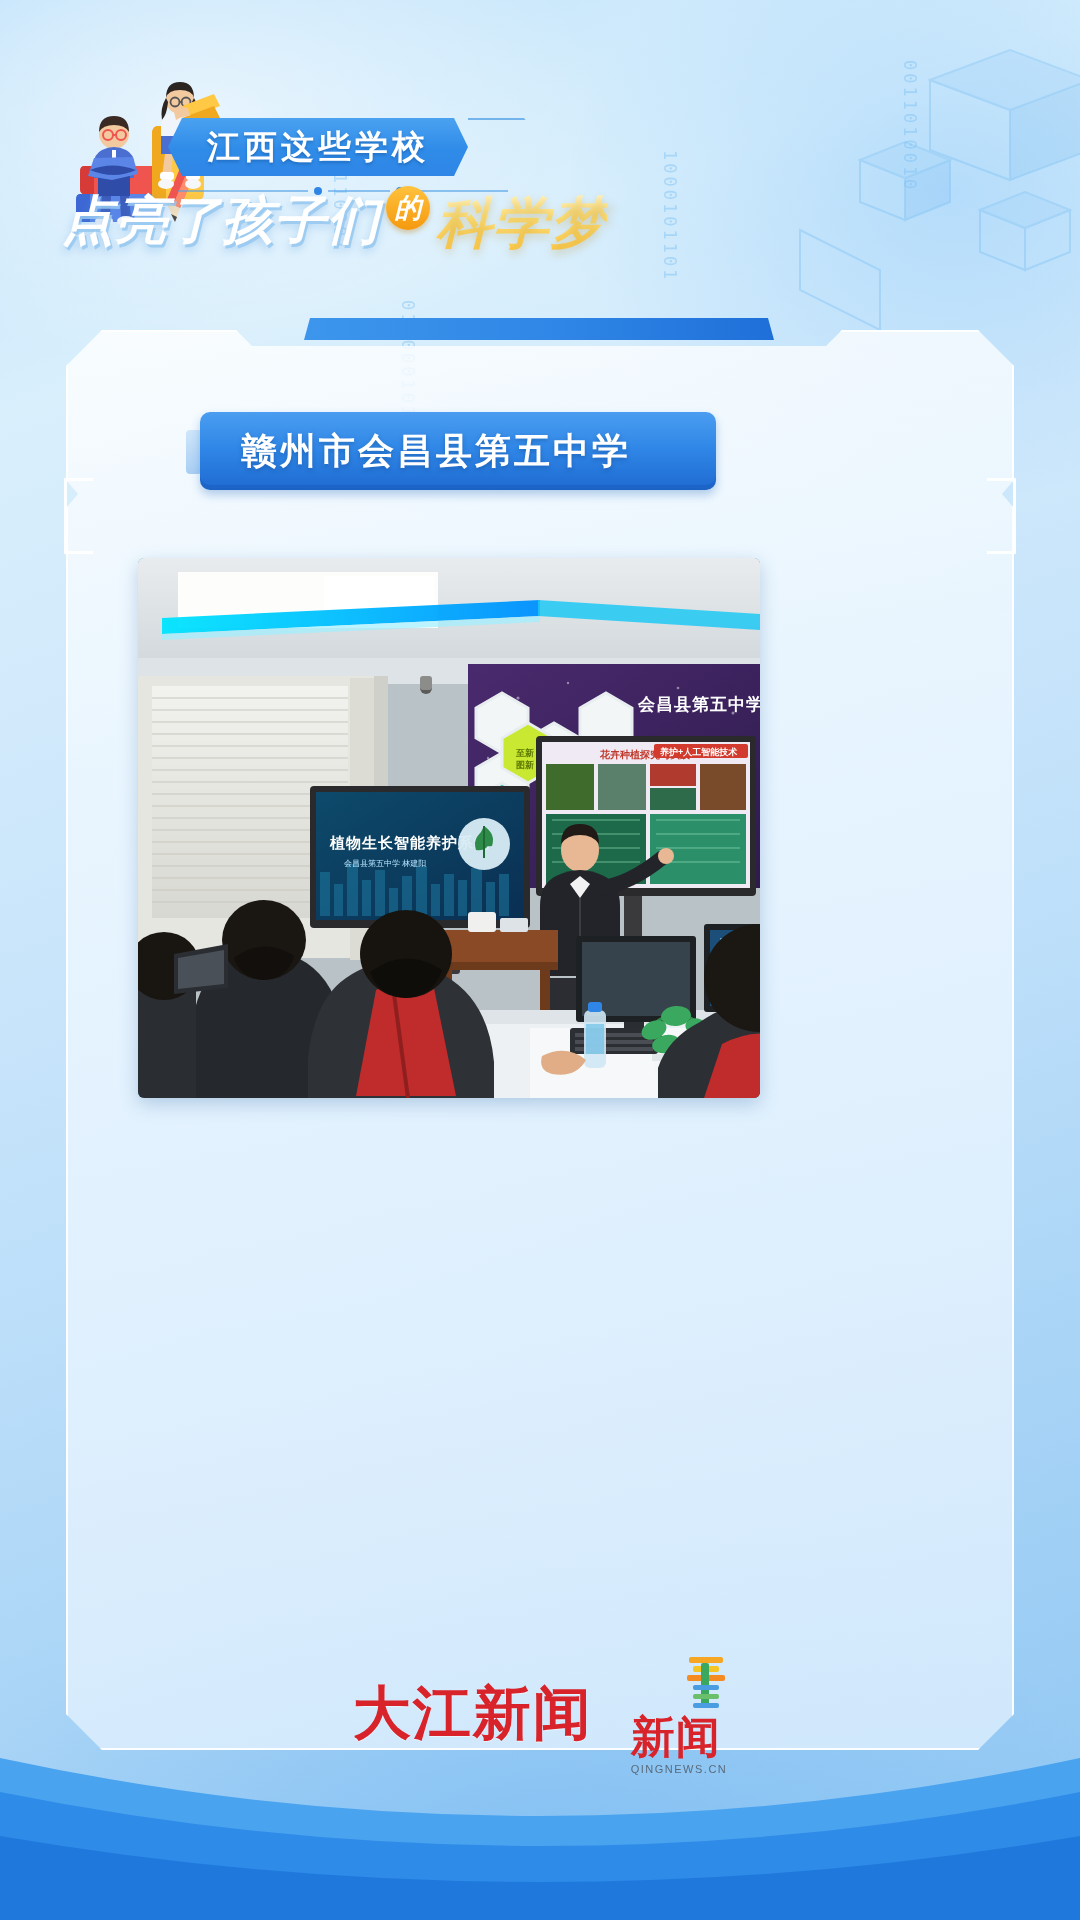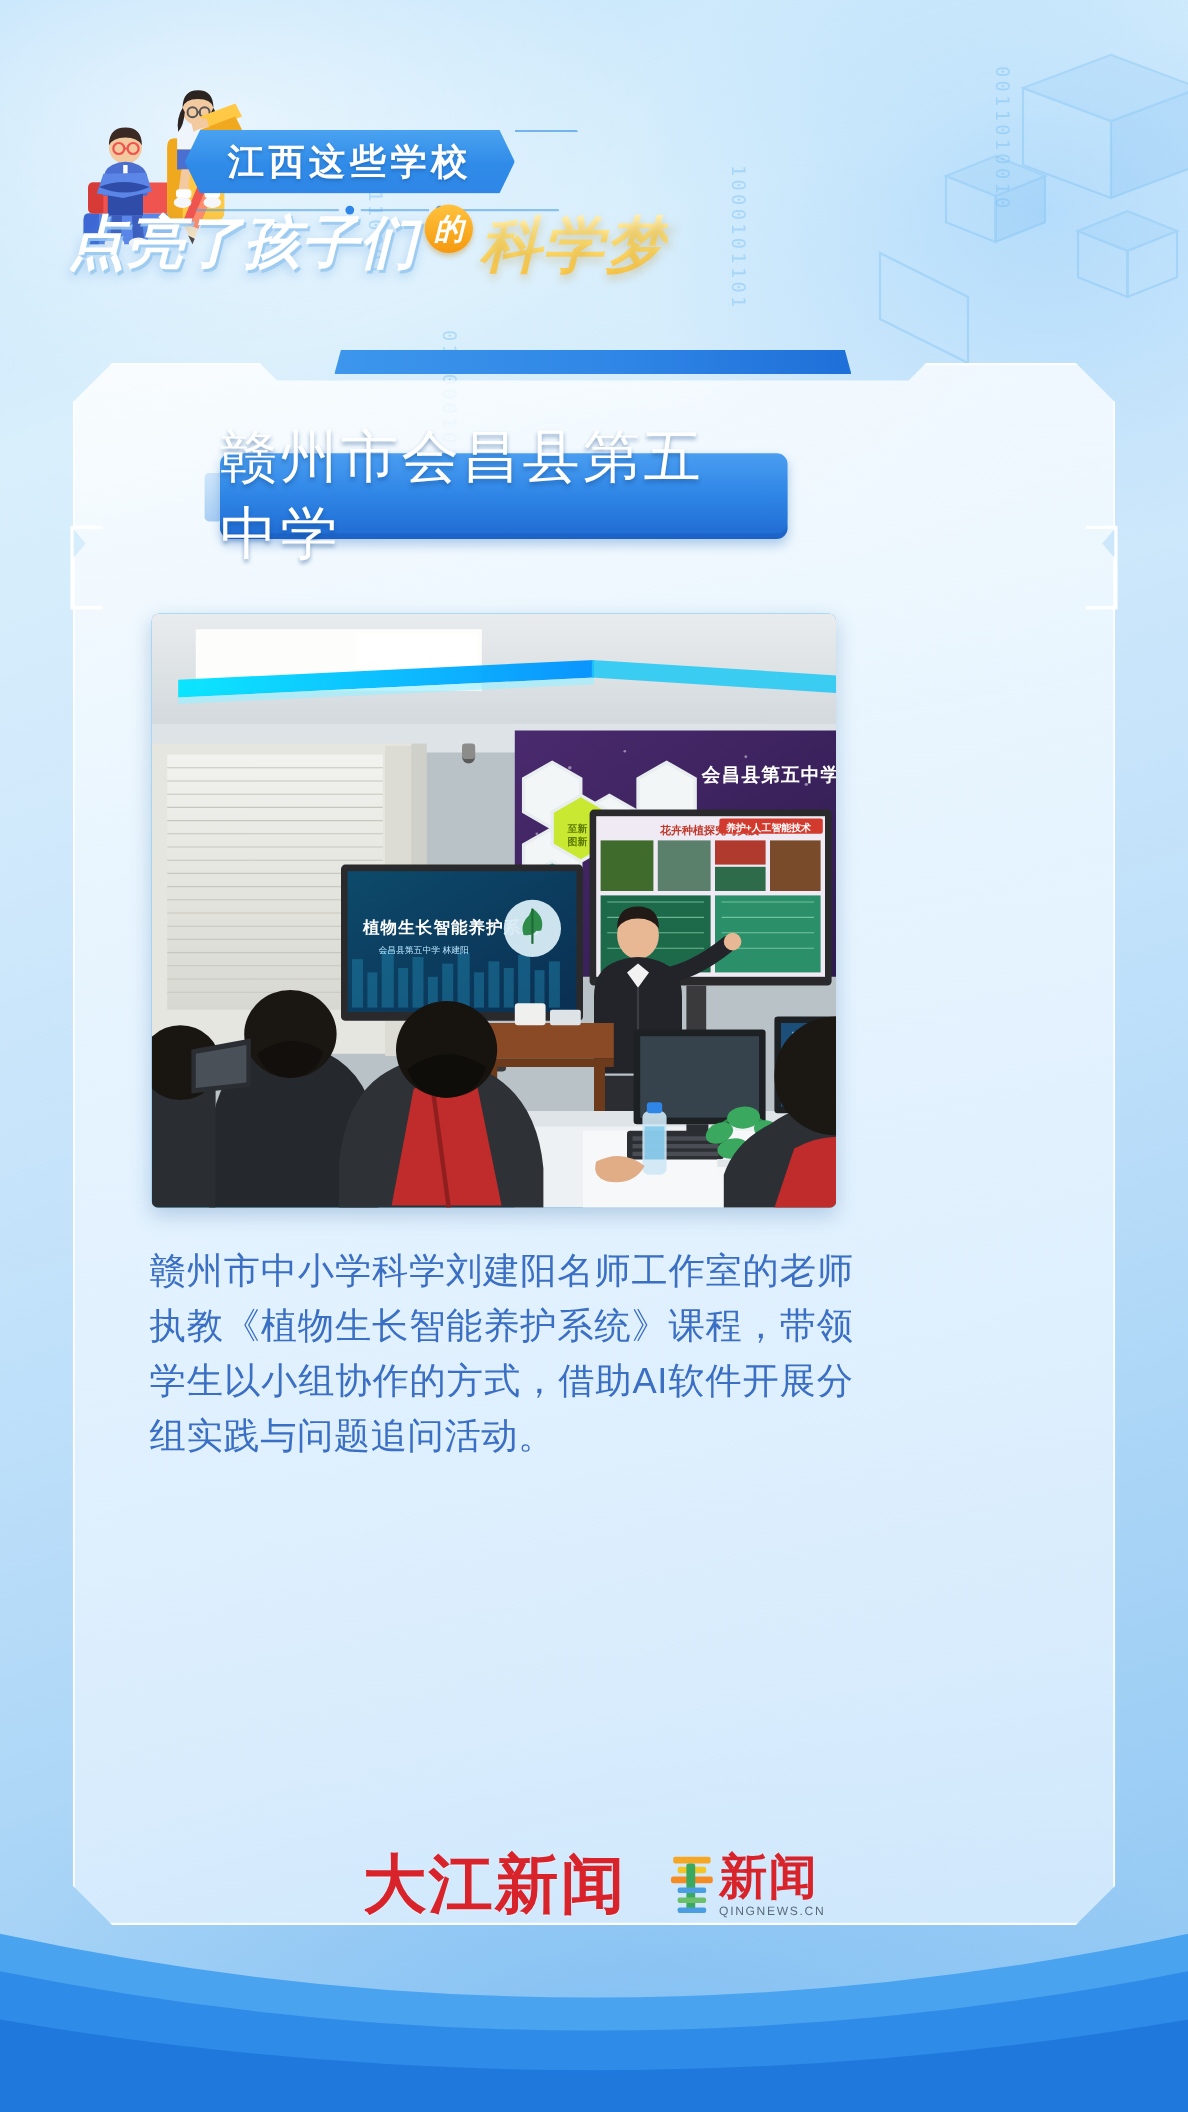--- a/index.html
+++ b/index.html
@@ -80,41 +80,41 @@
   .school-wrap{position:absolute;left:120px;top:82px;width:530px;height:78px;}
   .school-band{position:absolute;left:14px;top:0;width:516px;height:78px;border-radius:10px;
     background:linear-gradient(180deg,#4a9df0 0%,#2f86e6 48%,#1f6ad2 100%);
     box-shadow:0 5px 10px rgba(40,110,190,.32), inset 0 -5px 0 rgba(20,80,170,.28);}
   .school-ear{position:absolute;top:18px;width:16px;height:44px;border-radius:4px;
     background:linear-gradient(180deg,#cfe6fb,#a9cef3);}
   .ear-l{left:0;}
   .ear-r{right:0;}
   .school-text{position:absolute;left:14px;top:0;width:472px;height:78px;
     display:flex;align-items:center;justify-content:center;
-    color:#fff;font-size:52px;font-weight:normal;letter-spacing:3px;
+    color:#fff;font-size:36px;font-weight:bold;letter-spacing:3px;
     text-shadow:0 2px 4px rgba(15,70,140,.45);}
 
   
   .photo{position:absolute;left:72px;top:228px;width:622px;height:540px;
     border-radius:6px;overflow:hidden;background:#0ea5e9;
     box-shadow:0 6px 18px rgba(70,120,175,.32);}
   .photo svg{display:block;}
 
   
   .caption{position:absolute;left:70px;top:800px;width:640px;
     color:#3a6fc4;font-size:33px;line-height:50px;letter-spacing:.5px;text-align:justify;}
 
   
   .footer-wave{position:absolute;left:0;bottom:0;width:1080px;height:280px;overflow:hidden;}
   .logos{position:absolute;left:0;bottom:158px;width:1080px;height:96px;
     display:flex;align-items:center;justify-content:center;gap:38px;}
   .logo-dajiang{font-size:58px;font-weight:bold;color:#d8232a;letter-spacing:2px;
     font-family:"Liberation Serif","DejaVu Serif",serif;
     text-shadow:0 1px 0 rgba(255,255,255,.5);}
-  .logo-qing{display:flex;align-items:flex-start;gap:4px;}
+  .logo-qing{display:flex;align-items:flex-end;gap:4px;flex-direction:column;}
   .qing-mark{width:42px;height:58px;}
   .logo-qing-txt{display:flex;flex-direction:column;align-items:flex-start;}
   .qing-main{font-size:44px;font-weight:bold;color:#d8232a;letter-spacing:1px;line-height:46px;
     font-family:"Liberation Serif","DejaVu Serif",serif;}
   .qing-sub{font-size:11px;color:#5a6a7a;letter-spacing:1.5px;margin-top:2px;}
 </style>
 </head>
 <body>
 
 <div class="bg-sheen"></div>
@@ -464,21 +464,20 @@
       <ellipse cx="678" cy="492" rx="9" ry="7" fill="#8a4a26"></ellipse>
 
       <path d="M0 430 q28 -22 58 -6 v116 H0 Z" fill="#2a2d32"></path>
       <ellipse cx="26" cy="408" rx="36" ry="34" fill="#191510"></ellipse>
 
       <path d="M36 396 l54 -10 v44 l-54 6 Z" fill="#2a2d31"></path>
       <path d="M40 400 l46 -8 v34 l-46 5 Z" fill="#4a5058"></path>
     </svg>
   </div>
 
-  <div class="caption">赣州市中小学科学刘建阳名师工作室的老师执教《植物生长智能养护系统》课程，带领学生以小组协作的方式，借助AI软件开展分组实践与问题追问活动。</div>
 </div>
 
 <div class="footer-wave">
   <svg width="1080" height="280" viewBox="0 0 1080 280">
     <path d="M0 118 Q270 176 540 176 Q810 176 1080 118 L1080 280 L0 280 Z" fill="#4aa3ef"></path>
     <path d="M0 152 Q270 206 540 206 Q810 206 1080 152 L1080 280 L0 280 Z" fill="#2f8be8"></path>
     <path d="M0 196 Q270 242 540 242 Q810 242 1080 196 L1080 280 L0 280 Z" fill="#1f79dd"></path>
   </svg>
 </div>
 

